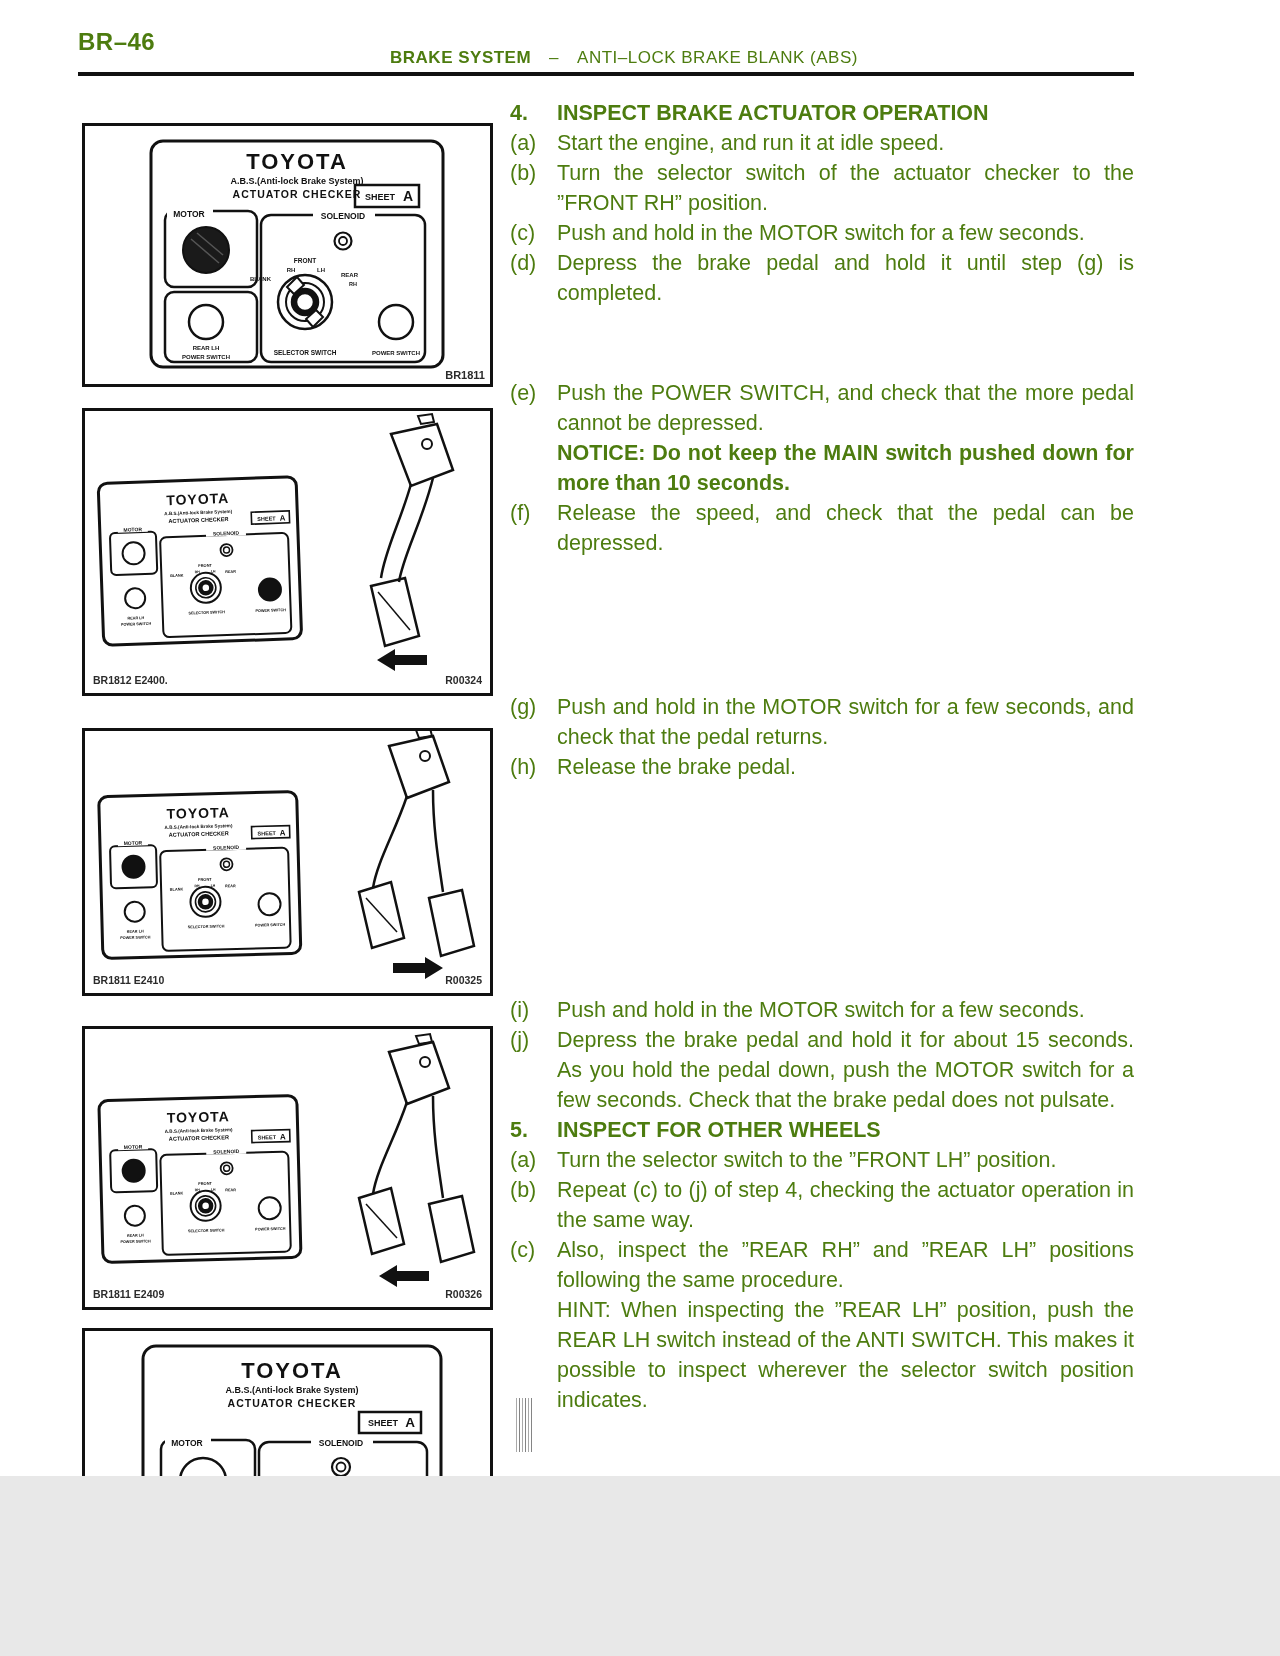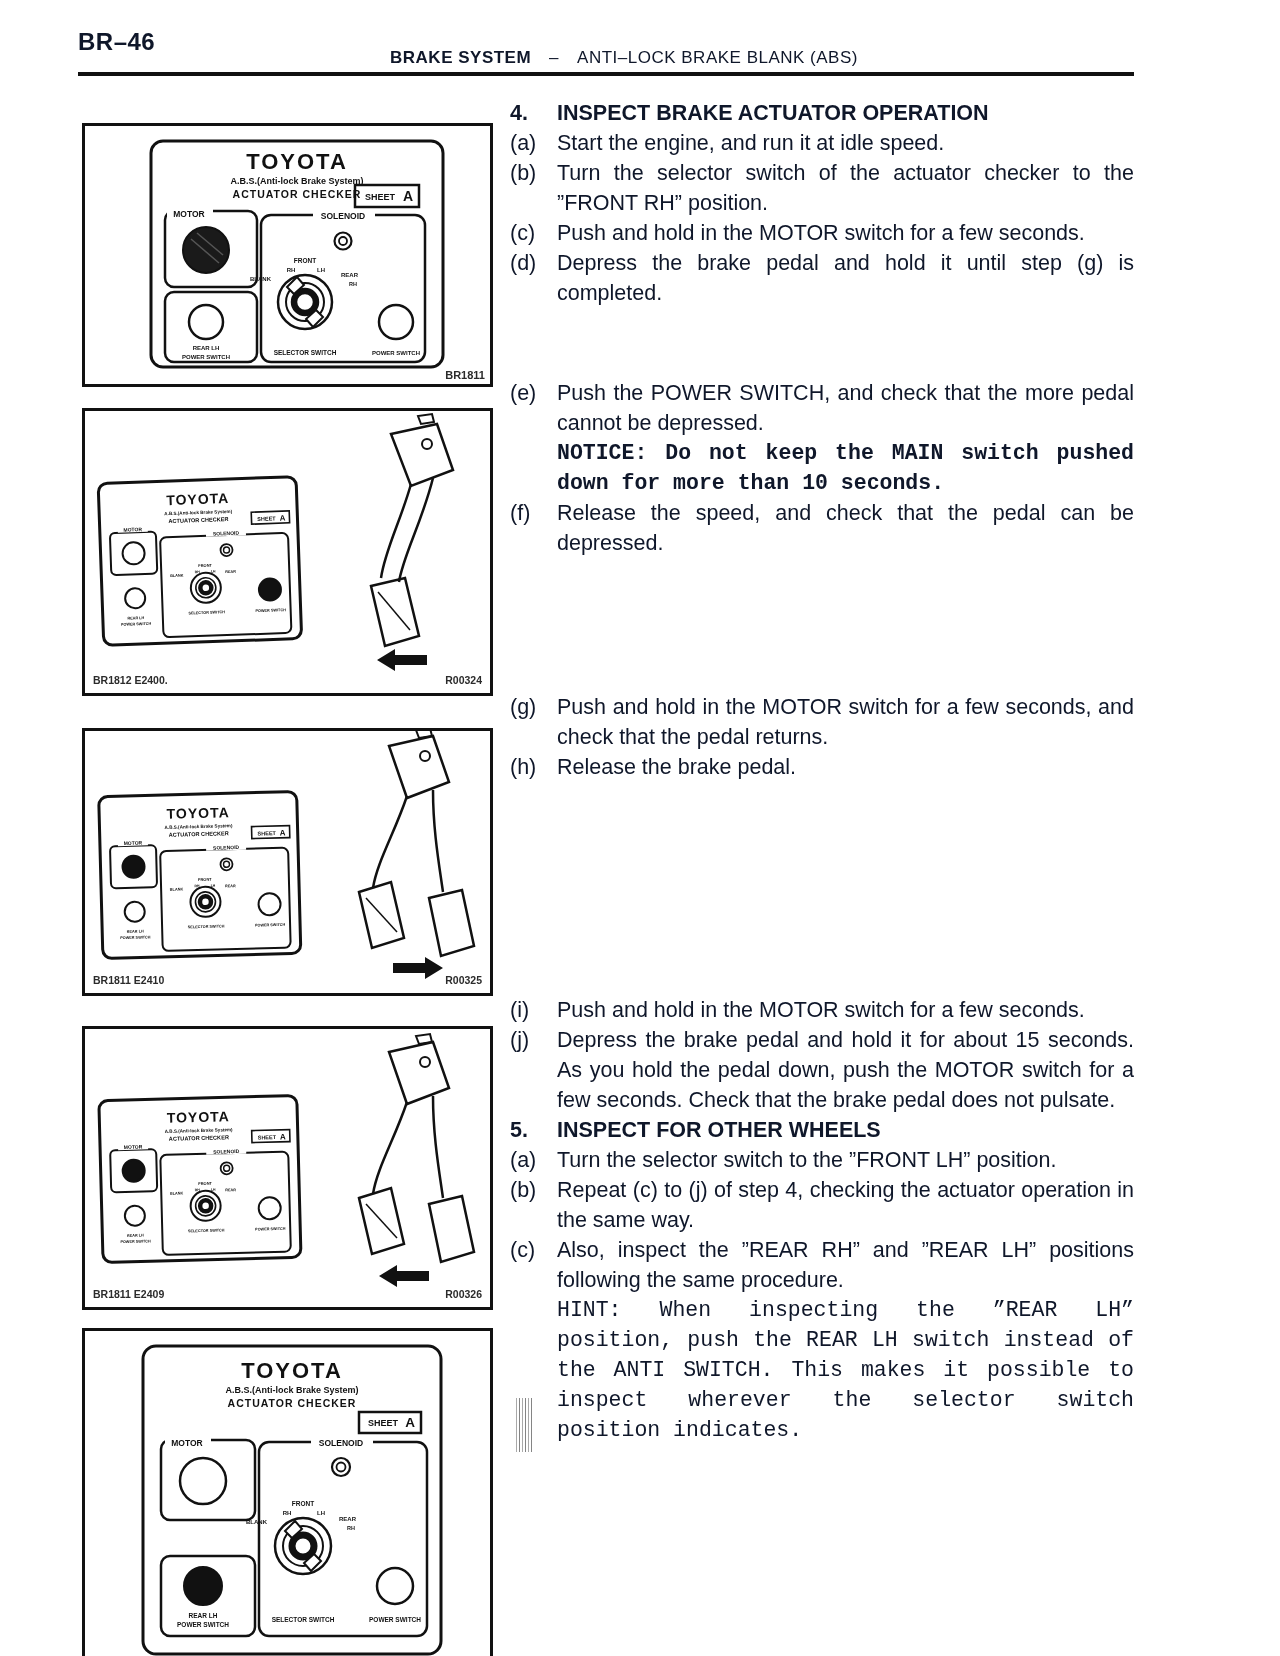--- a/index.html
+++ b/index.html
@@ -1,18 +1,18 @@
 <!DOCTYPE html>
 <html><head>
 <meta charset="utf-8">
 <style>
   html,body{margin:0;padding:0;background:#e8e8e8;}
   .page{
-    position:relative;width:1280px;height:1656px;background:#ffffff;
-    font-family:"Liberation Sans",sans-serif;color:#0f172a;overflow:hidden;
+    position:relative;width:1280px;height:1476px;background:#ffffff;
+    font-family:"Liberation Sans",sans-serif;color:#4d7c0f;overflow:hidden;
   }
   
   .page-code{position:absolute;left:78px;top:28px;font-size:24px;font-weight:bold;letter-spacing:.5px;}
   .running-head{position:absolute;left:78px;top:48px;width:1056px;text-align:center;font-size:17px;letter-spacing:.5px;}
   .running-head .bold{font-weight:bold;padding-left:36px;}
   .running-head .sep{margin:0 18px;}
   .head-rule{position:absolute;left:78px;top:72px;width:1056px;height:4px;background:#111;}
   
   .fig{position:absolute;left:82px;width:405px;border:3px solid #111;background:#fff;margin-top:28px;}
   .fig svg{display:block;width:100%;height:100%;}
@@ -21,21 +21,21 @@
   .enda{text-anchor:end;}
   .ln{fill:none;stroke:#111;}
   .figid{fill:#2b2b2b;}
   
   .tblock{position:absolute;left:510px;width:624px;font-size:21.5px;line-height:30px;}
   .item{display:flex;}
   .lab{flex:0 0 47px;}
   .txt{flex:1;text-align:justify;}
   .head .lab,.head .txt{font-weight:bold;}
   .head .txt{text-align:left;}
-  .sub{margin-left:47px;text-align:justify;font-family:Liberation Mono, monospace;}
+  .sub{margin-left:47px;text-align:justify;}
   .notice{font-weight:bold;}
   
   .artifact{position:absolute;left:516px;top:1398px;width:16px;height:54px;
     background:repeating-linear-gradient(90deg,#9a9a9a 0 1px,#fff 1px 3px,#6f6f6f 3px 4px,#fff 4px 6px);
     opacity:.85;}
 </style>
 </head>
 <body>
 
 <div class="page">

